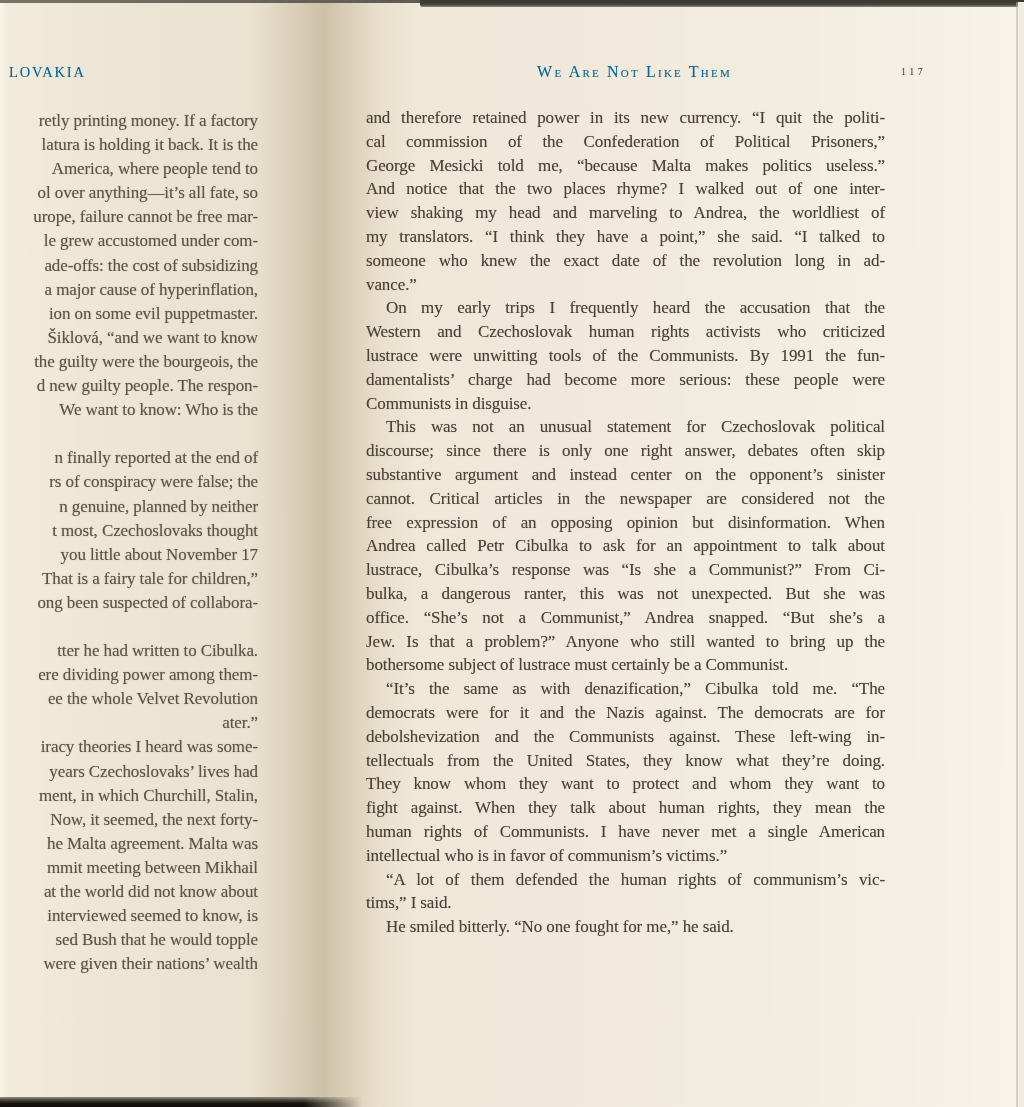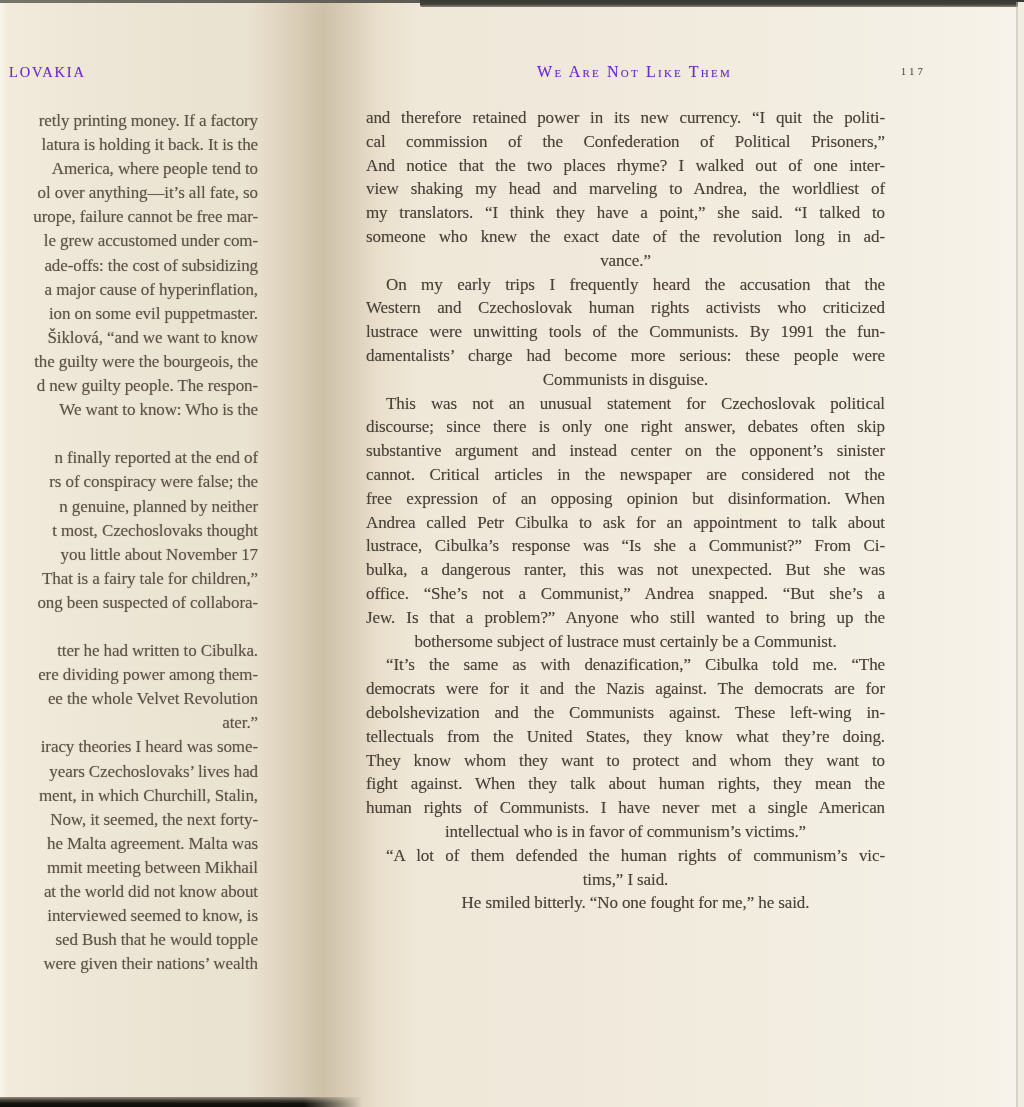--- a/index.html
+++ b/index.html
@@ -40,42 +40,42 @@
   .right-edge-line {
     position:absolute; left:1016px; top:2px; width:2px; height:1105px;
     background:rgba(186,180,164,.55);
   }
   .right-edge-paper {
     position:absolute; left:1018px; top:2px; width:6px; height:1105px;
     background:#f2ede2;
   }
   
   .running-head {
-    position:absolute; font-variant:small-caps; color:#6d28d9;
+    position:absolute; font-variant:small-caps; color:#0369a1;
     letter-spacing:2.2px; font-size:16px; line-height:16px;
     text-shadow:0 0 1px rgba(86,77,66,.35);
   }
   .head-left { left:9px; top:64px; font-size:14.5px; letter-spacing:1.8px; }
   .head-right { left:375px; top:64px; width:519px; text-align:center; }
   .folio {
     position:absolute; left:901px; top:66px; color:#554c41;
     font-size:10px; letter-spacing:3.5px;
     text-shadow:0 0 1px rgba(85,76,65,.35);
   }
   
   .leftcol {
     position:absolute; left:-130px; top:109px; width:388px;
     color:#5d5347; text-shadow:0 0 1.1px rgba(93,83,71,.45);
   }
   .leftcol .line { text-align:right; height:24.1px; line-height:24.1px; }
   .rightcol {
     position:absolute; left:366px; top:106px; width:519px;
     color:#4b4237; text-shadow:0 0 .8px rgba(75,66,55,.4);
   }
-  .rightcol .line { height:23.8px; line-height:23.8px;text-align:center; }
+  .rightcol .line { height:23.8px; line-height:23.8px; }
   .line {
     font-size:17px; letter-spacing:-0.1px; white-space:nowrap; overflow:visible;
   }
   .rightcol .just { text-align:justify; text-align-last:justify; white-space:normal; }
   .rightcol .ind { text-indent:20px; }
   .blank { visibility:hidden; }
 </style>
 </head>
 <body>
 
@@ -128,20 +128,21 @@
     <div class="line">he Malta agreement. Malta was</div>
     <div class="line">mmit meeting between Mikhail</div>
     <div class="line">at the world did not know about</div>
     <div class="line">interviewed seemed to know, is</div>
     <div class="line">sed Bush that he would topple</div>
     <div class="line">were given their nations’ wealth</div>
   </div>
 <div class="rightcol" id="rightcol">
     <div class="line just">and therefore retained power in its new currency. “I quit the politi-</div>
     <div class="line just">cal commission of the Confederation of Political Prisoners,”</div>
+    <div class="line just">George Mesicki told me, “because Malta makes politics useless.”</div>
     <div class="line just">And notice that the two places rhyme? I walked out of one inter-</div>
     <div class="line just">view shaking my head and marveling to Andrea, the worldliest of</div>
     <div class="line just">my translators. “I think they have a point,” she said. “I talked to</div>
     <div class="line just">someone who knew the exact date of the revolution long in ad-</div>
     <div class="line">vance.”</div>
     <div class="line just ind">On my early trips I frequently heard the accusation that the</div>
     <div class="line just">Western and Czechoslovak human rights activists who criticized</div>
     <div class="line just">lustrace were unwitting tools of the Communists. By 1991 the fun-</div>
     <div class="line just">damentalists’ charge had become more serious: these people were</div>
     <div class="line">Communists in disguise.</div>

